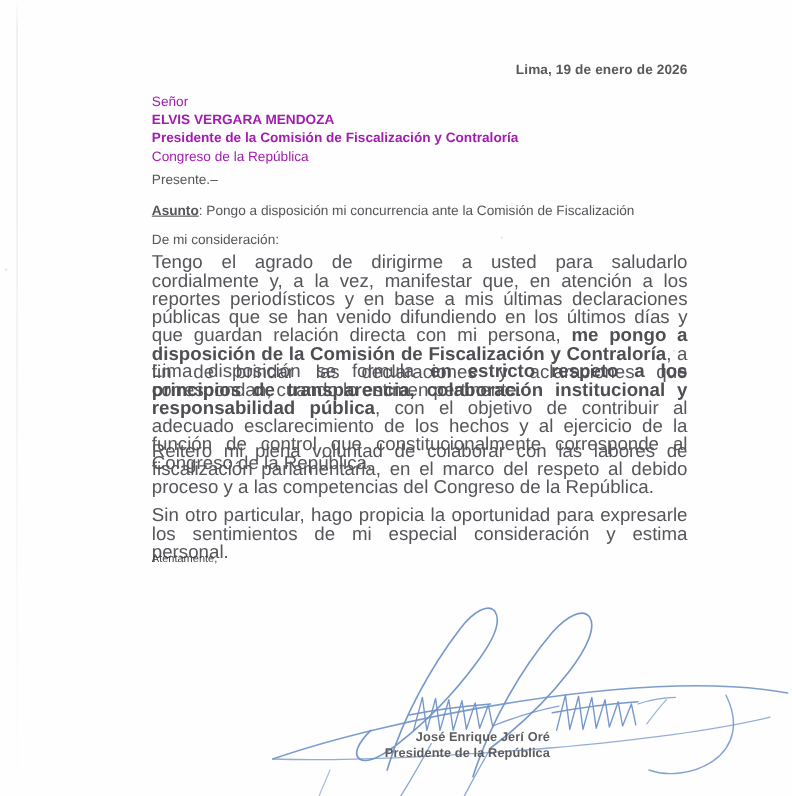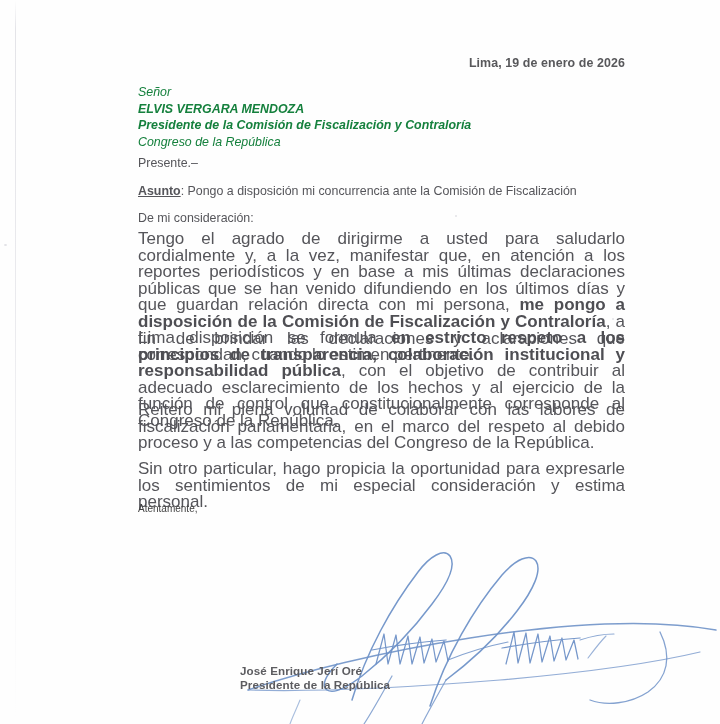--- a/index.html
+++ b/index.html
@@ -61,22 +61,21 @@
     letter-spacing: 0.1px;
     color: #58585b;
   }
   .addr {
     position: absolute;
     left: 138px;
     top: 84px;
     width: 500px;
     font-size: 12.4px;
     line-height: 16.6px;
-    color: #15803d;
-    font-style: italic;
+    color: #a21caf;
   }
   .addr .b { font-weight: bold; }
 
   .presente {
     position: absolute;
     left: 138px;
     top: 156px;
     font-size: 12.4px;
     color: #55555a;
   }
@@ -129,21 +128,21 @@
     height: 724px;
     pointer-events: none;
   }
   #sig-svg { display: block; }
 
   .sig-name-block {
     position: absolute;
     left: 240px;
     top: 664px;
     width: 260px;
-    text-align: left;
+    text-align: right;
     font-size: 11.6px;
     font-weight: bold;
     line-height: 14.4px;
     color: #5c5c60;
     letter-spacing: 0.1px;
   }
 </style>
 </head>
 <body>
 

